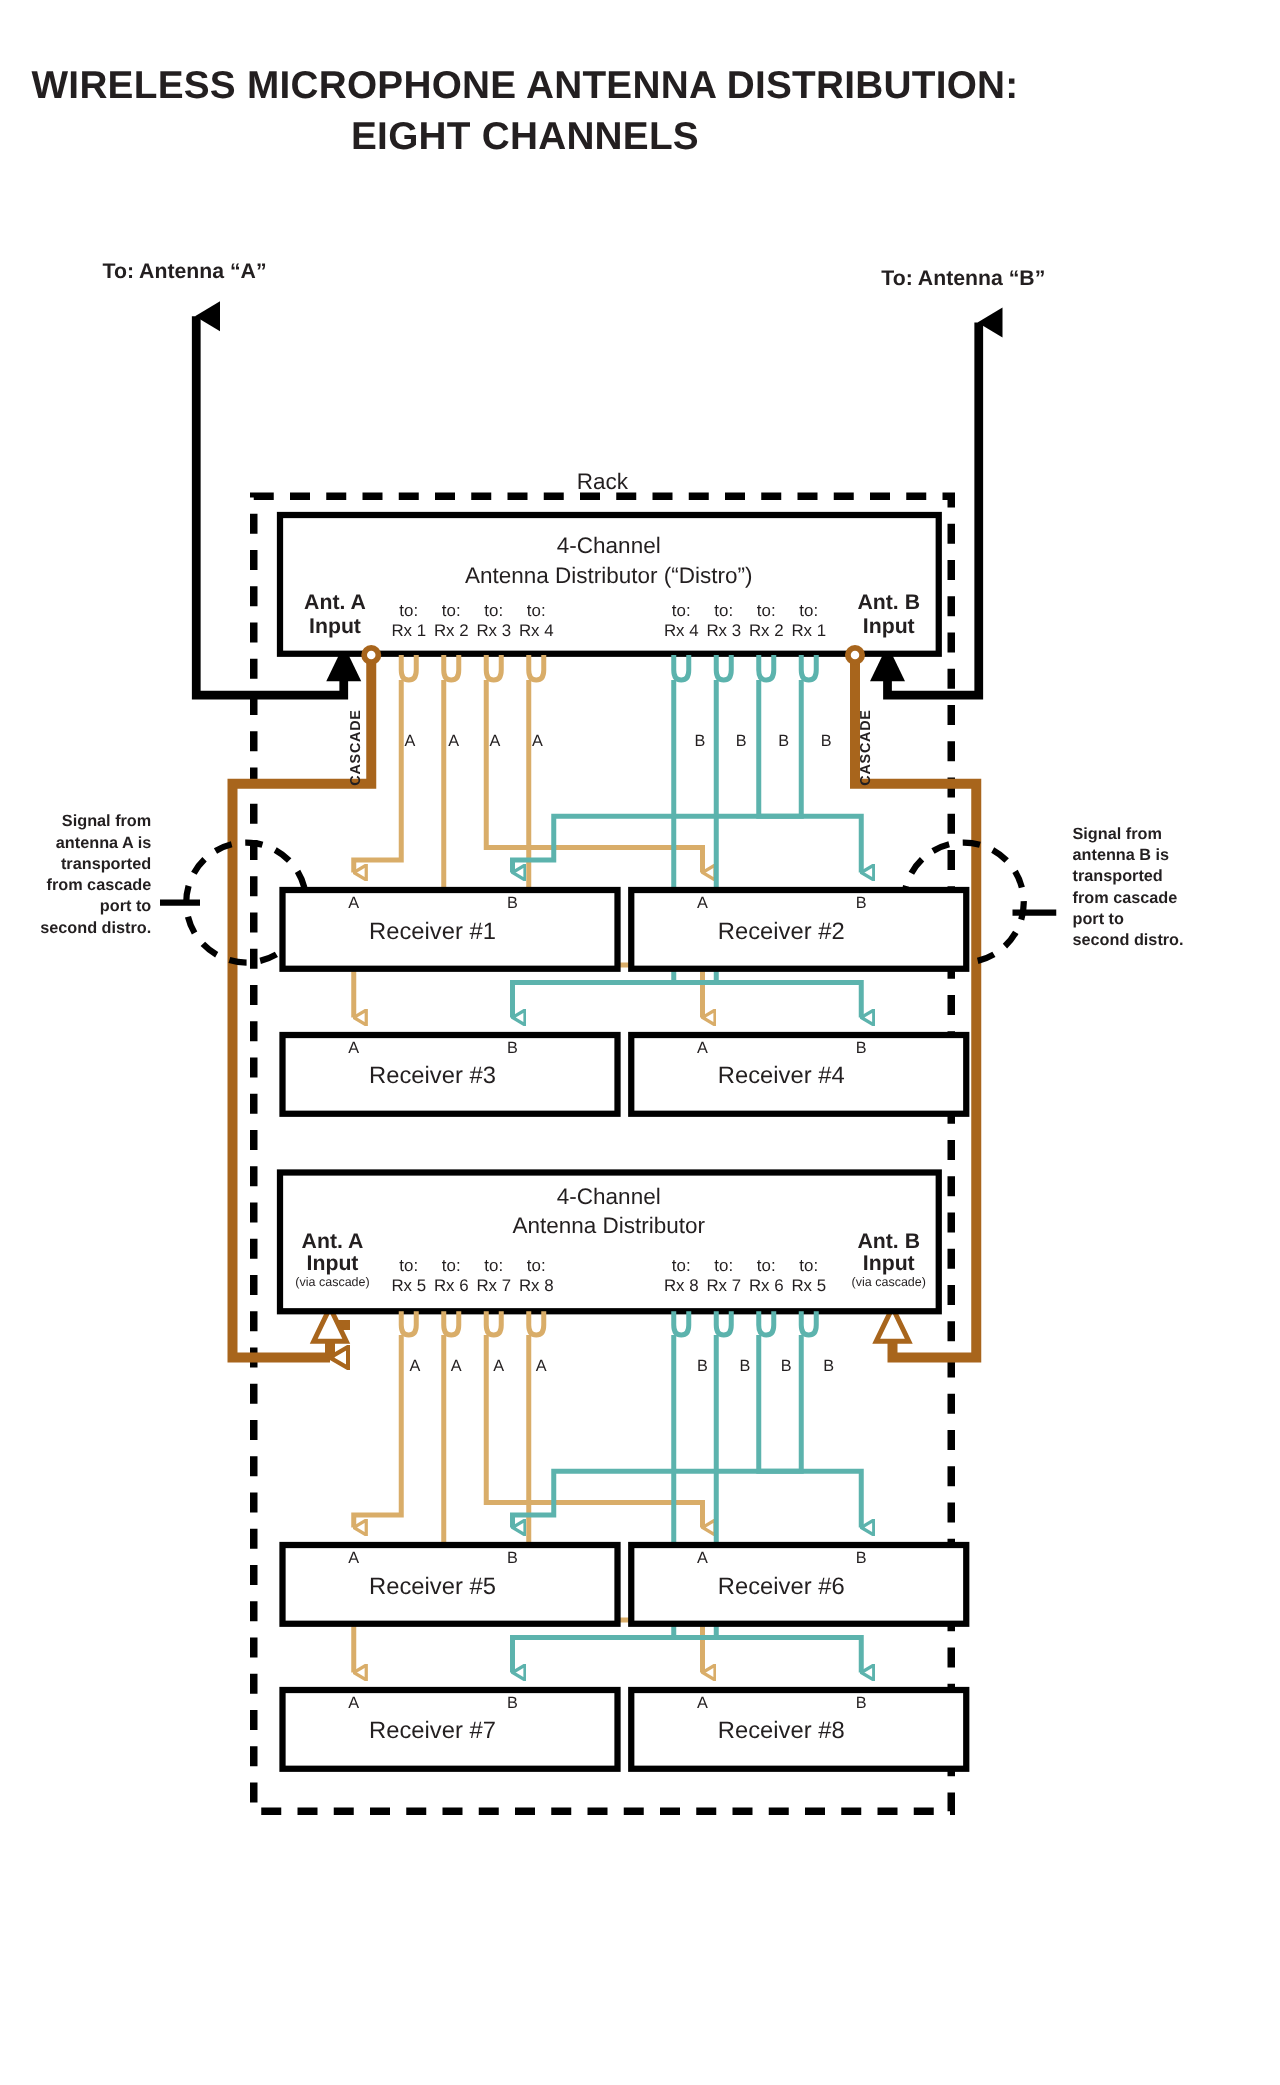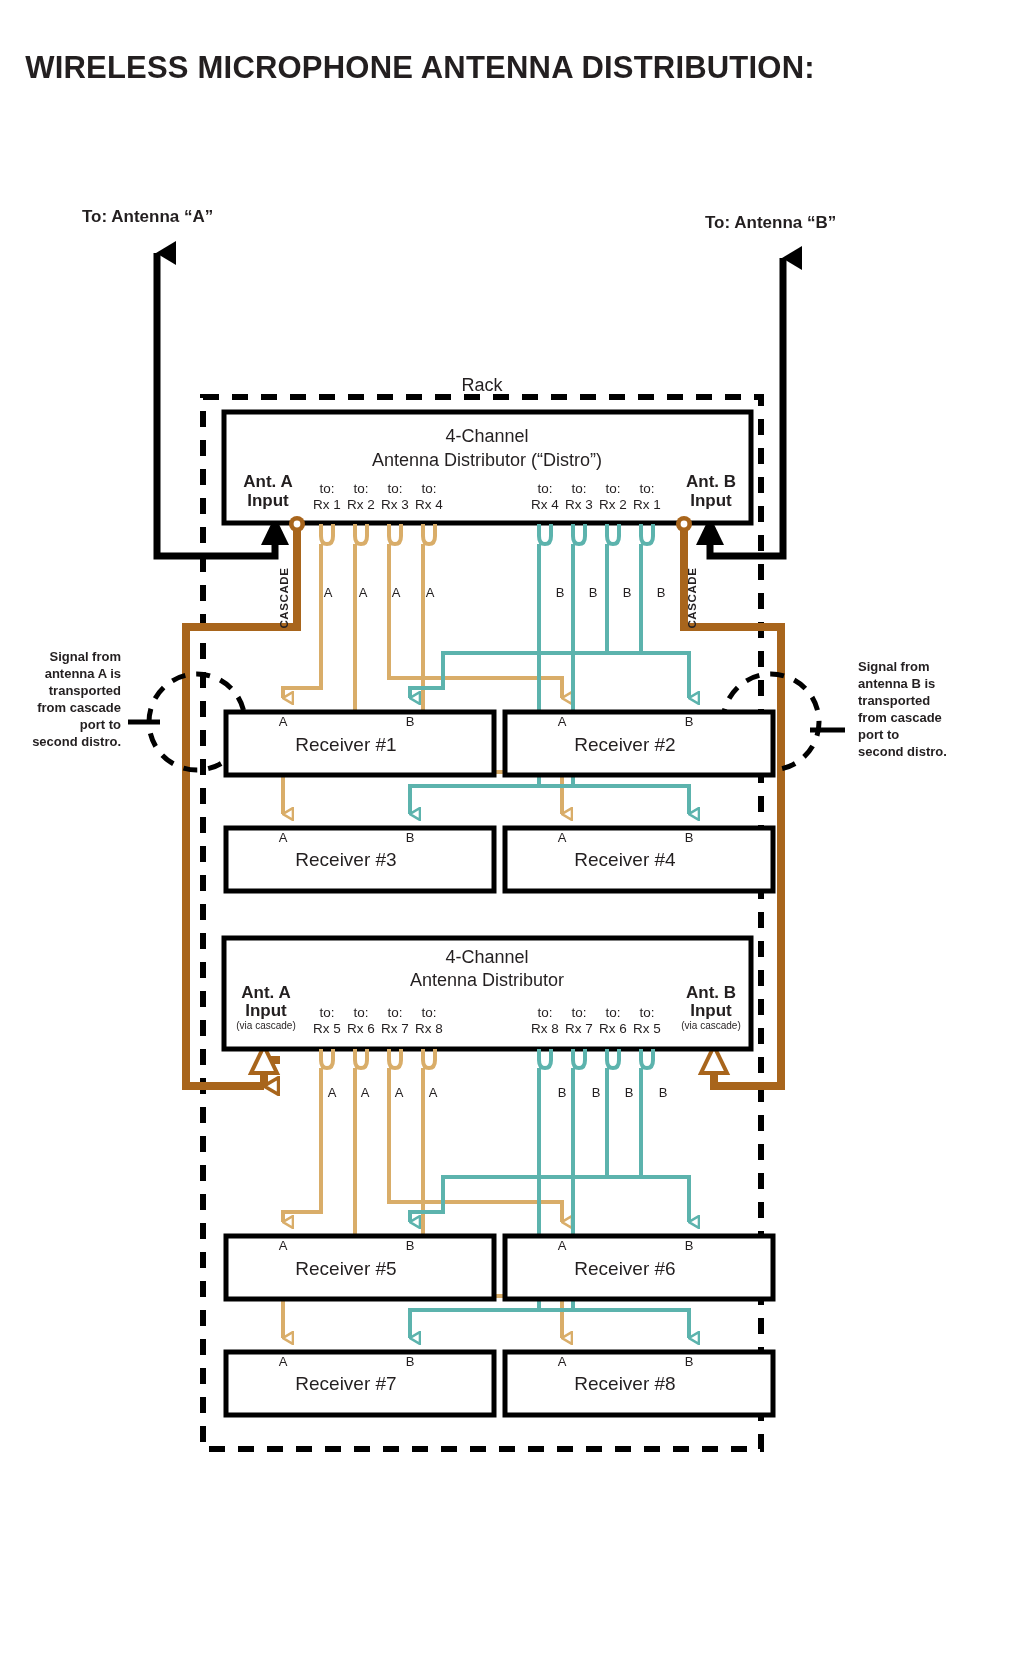--- a/index.html
+++ b/index.html
@@ -23,20 +23,21 @@
   .lbl-note{font-size:13px;font-weight:bold;}
   .lbl-toant{font-size:17px;font-weight:bold;}
 </style>
 </head>
 <body>
 
 <div id="stage">
 
   <div class="ttl">
     <span>WIRELESS MICROPHONE ANTENNA DISTRIBUTION:</span>
+    <span>EIGHT CHANNELS</span>
   </div>
 
   <svg width="1024" height="1668" viewBox="0 0 1024 1668">
     <defs>
       <marker id="mkA" markerWidth="14" markerHeight="12" refX="7" refY="11" orient="auto" markerUnits="userSpaceOnUse">
         <path d="M1,1 L13,1 L7,11 Z" fill="#ffffff" stroke="#d9ad69" stroke-width="2.6" stroke-linejoin="miter"></path>
       </marker>
       <marker id="mkB" markerWidth="14" markerHeight="12" refX="7" refY="11" orient="auto" markerUnits="userSpaceOnUse">
         <path d="M1,1 L13,1 L7,11 Z" fill="#ffffff" stroke="#5cb3ad" stroke-width="2.6" stroke-linejoin="miter"></path>
       </marker>

